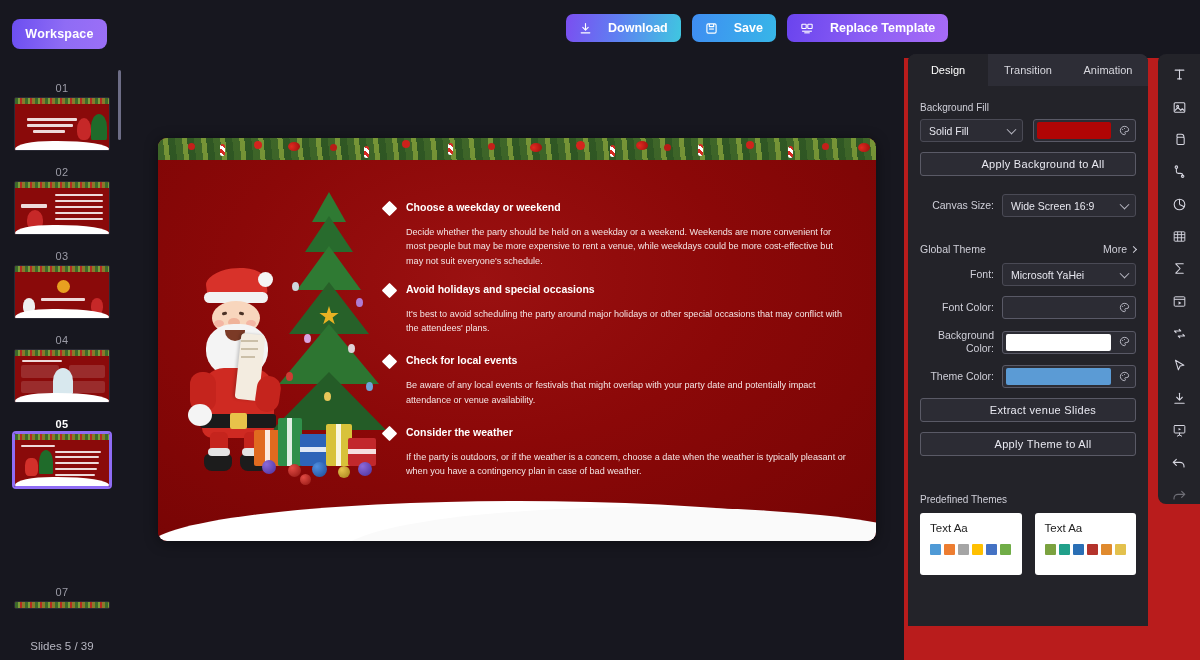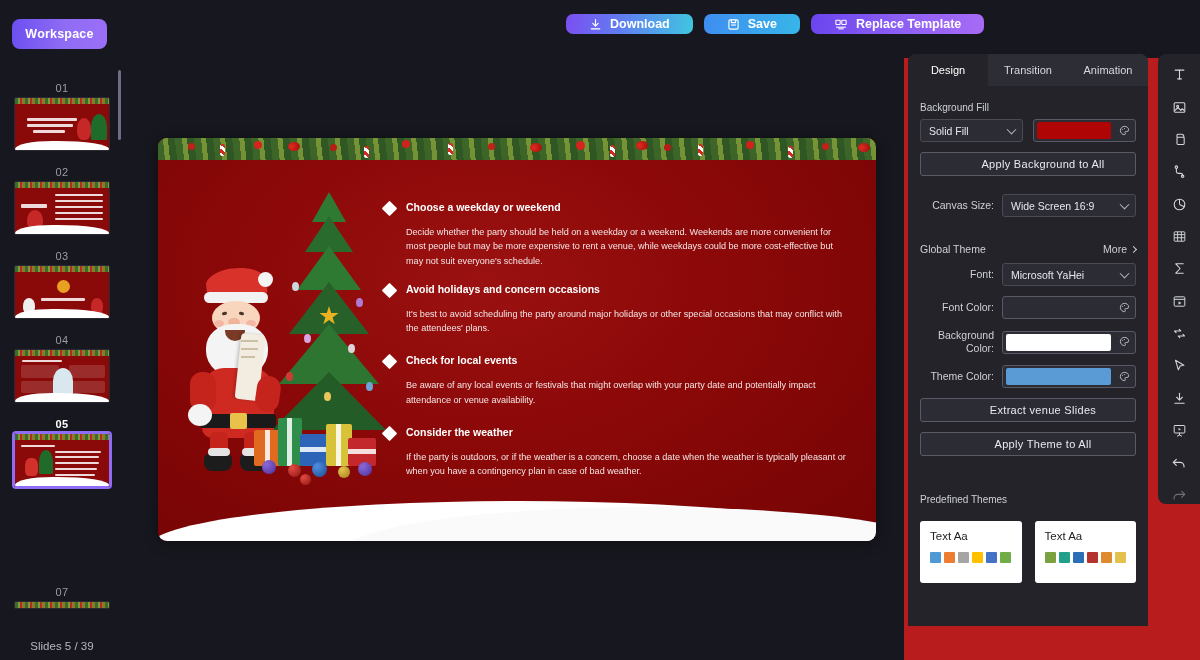--- a/index.html
+++ b/index.html
@@ -15,22 +15,22 @@
   .topbar { position: absolute; left: 0; top: 0; width: 1200px; height: 58px; background: #17171f; }
   .ws-btn {
     position: absolute; left: 12px; top: 19px; width: 95px; height: 30px;
     border-radius: 8px; background: linear-gradient(95deg,#6c4ff0 0%, #8f6cf5 55%, #9b6ff7 100%);
     color: #fff; font-size: 12.5px; font-weight: 700; letter-spacing: .2px;
     display: flex; align-items: center; justify-content: center; cursor: pointer;
     border: none;
   }
   .top-actions { position: absolute; left: 566px; top: 14px; display: flex; gap: 11px; align-items: center; }
   .t-btn {
-    height: 20px; border-radius: 7px; color: #fff; font-size: 12.5px; font-weight: 700;
-    display: flex; align-items: center; gap: 8px; padding: 0 23px; cursor: pointer; border: none;
+    height: 28px; border-radius: 7px; color: #fff; font-size: 12.5px; font-weight: 700;
+    display: flex; align-items: center; gap: 16px; padding: 0 13px; cursor: pointer; border: none;
     white-space: nowrap;
   }
   .t-btn.download { background: linear-gradient(100deg,#7b4ef0 0%, #5f7ff2 45%, #3fc7e0 100%); }
   .t-btn.save { background: linear-gradient(100deg,#3f8df2 0%, #37b6e8 100%); }
   .t-btn.replace { background: linear-gradient(100deg,#6a44ee 0%, #8c5ff4 50%, #a76bf6 100%); }
   .t-btn svg { display: block; }
 
   
   .rail { position: absolute; left: 0; top: 58px; width: 124px; height: 602px; background: #17171f; overflow: hidden; }
   .thumb-wrap { position: absolute; left: 0; top: 0; width: 124px; }
@@ -130,21 +130,21 @@
   .btn-wide {
     height: 24px; width: 100%; background: #2c2c34; border: 1px solid #5a5a66; border-radius: 3px;
     color: #e9e9f1; font-size: 11px; display: flex; align-items: center; justify-content: center;
     cursor: pointer; margin-bottom: 10px; letter-spacing: .3px; padding-left: 30px;
   }
   .sec-head { display: flex; align-items: center; justify-content: space-between; margin: 12px 0 8px; }
   .sec-head .st { color: #cfcfd8; font-size: 10.5px; }
   .sec-head .more { color: #cfcfd8; font-size: 10.5px; cursor: pointer; display: flex; align-items: center; gap: 4px; }
   .sec-head .more .ch { width: 5px; height: 5px; border-right: 1.3px solid #cfcfd8; border-top: 1.3px solid #cfcfd8;
      transform: rotate(45deg); }
-  .themes { display: flex; gap: 13px; margin-top: 16px; }
+  .themes { display: flex; gap: 13px; margin-top: 8px; }
   .theme-card { width: 104px; height: 62px; background: #fff; border-radius: 3px; padding: 9px 10px; cursor: pointer; }
   .theme-card .tt { color: #222; font-size: 11.5px; margin-bottom: 10px; }
   .theme-card .sws { display: flex; gap: 3px; }
   .theme-card .sws i { width: 11px; height: 11px; display: block; border-radius: 1px; }
 
   
   .iconbar { position: absolute; left: 1158px; top: 54px; width: 42px; height: 450px;
      background: #232329; border-radius: 8px 0 0 8px; display: flex; flex-direction: column;
      align-items: center; padding-top: 12px; gap: 15px; }
   .ico { width: 22px; height: 22px; display: flex; align-items: center; justify-content: center; cursor: pointer; }
@@ -390,21 +390,21 @@
       </div>
 
       <div class="bullets">
         <div class="blt">
           <div class="dia"></div>
           <h4>Choose a weekday or weekend</h4>
           <p>Decide whether the party should be held on a weekday or a weekend. Weekends are more convenient for most people but may be more expensive to rent a venue, while weekdays could be more cost-effective but may not suit everyone's schedule.</p>
         </div>
         <div class="blt" style="margin-top:14px">
           <div class="dia"></div>
-          <h4>Avoid holidays and concern occasions</h4>
+          <h4>Avoid holidays and special occasions</h4>
           <p>It's best to avoid scheduling the party around major holidays or other special occasions that may conflict with the attendees' plans.</p>
         </div>
         <div class="blt" style="margin-top:18px">
           <div class="dia"></div>
           <h4>Check for local events</h4>
           <p>Be aware of any local events or festivals that might overlap with your party date and potentially impact attendance or venue availability.</p>
         </div>
         <div class="blt" style="margin-top:18px">
           <div class="dia"></div>
           <h4>Consider the weather</h4>

